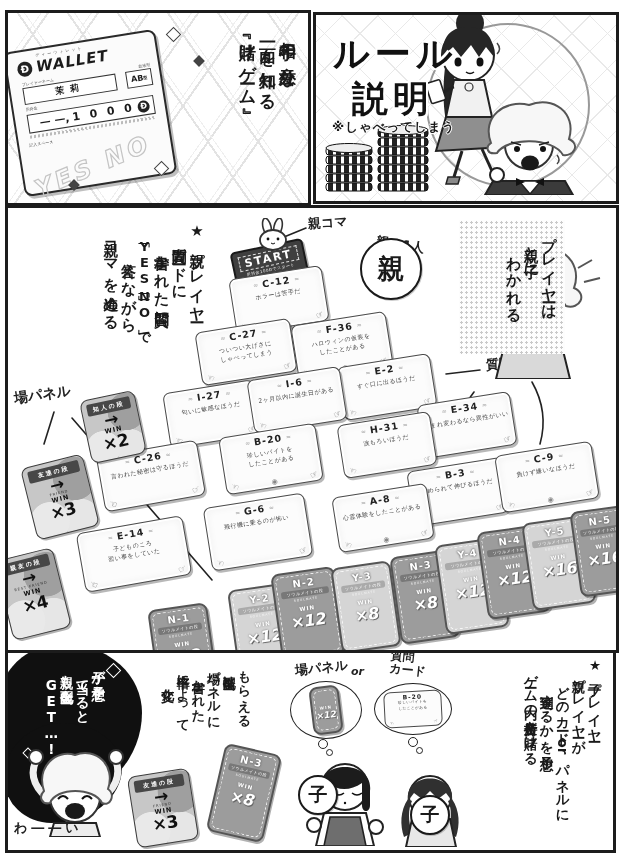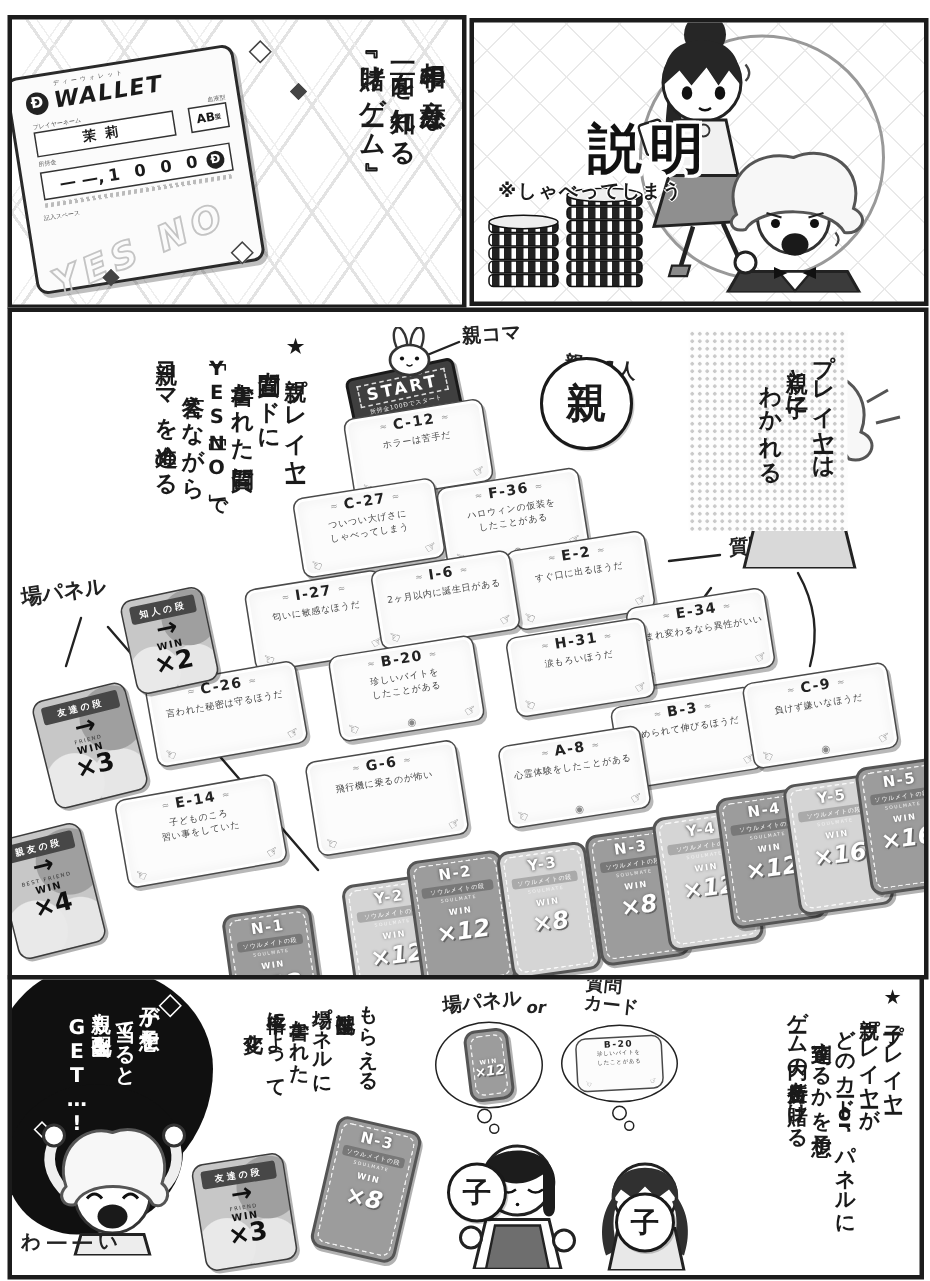--- a/index.html
+++ b/index.html
@@ -199,21 +199,22 @@
         <rect x="56" y="58" width="50" height="8" rx="3" fill="url(#stp)"></rect>
         <ellipse cx="81" cy="5" rx="25" ry="4.5" fill="#eee"></ellipse>
         <rect x="4" y="22" width="46" height="8" rx="3" fill="url(#stp)"></rect>
           <rect x="4" y="31" width="46" height="8" rx="3" fill="url(#stp)"></rect>
         <rect x="4" y="40" width="46" height="8" rx="3" fill="url(#stp)"></rect>
           <rect x="4" y="49" width="46" height="8" rx="3" fill="url(#stp)"></rect>
         <rect x="4" y="58" width="46" height="8" rx="3" fill="url(#stp)"></rect>
         <ellipse cx="27" cy="23" rx="23" ry="4.5" fill="#eee"></ellipse>
       </g>
     </svg>
-    <div class="bigttl" style="left:36px;top:60px;margin-left:40px;">説明</div>
+    <div class="bigttl" style="left:17px;top:15px;">ルール</div>
+    <div class="bigttl" style="left:36px;top:60px;">説明</div>
     <div style="position:absolute;left:16px;top:104px;font-size:12.5px;font-weight:bold;letter-spacing:1px;
       text-shadow:-1px 0 #fff,1px 0 #fff,0 -1px #fff,0 1px #fff;">※しゃべってしまう</div>
   </div>
 
   <div class="panel" style="left:5px;top:205px;width:608px;height:442px;">
 
     <svg class="ovl" width="602" height="436">
       <g stroke="#222" stroke-width="1.6" fill="none" stroke-linecap="round">
         <path d="M298,20 L276,29"></path>
         <path d="M46,204 L36,236"></path>

